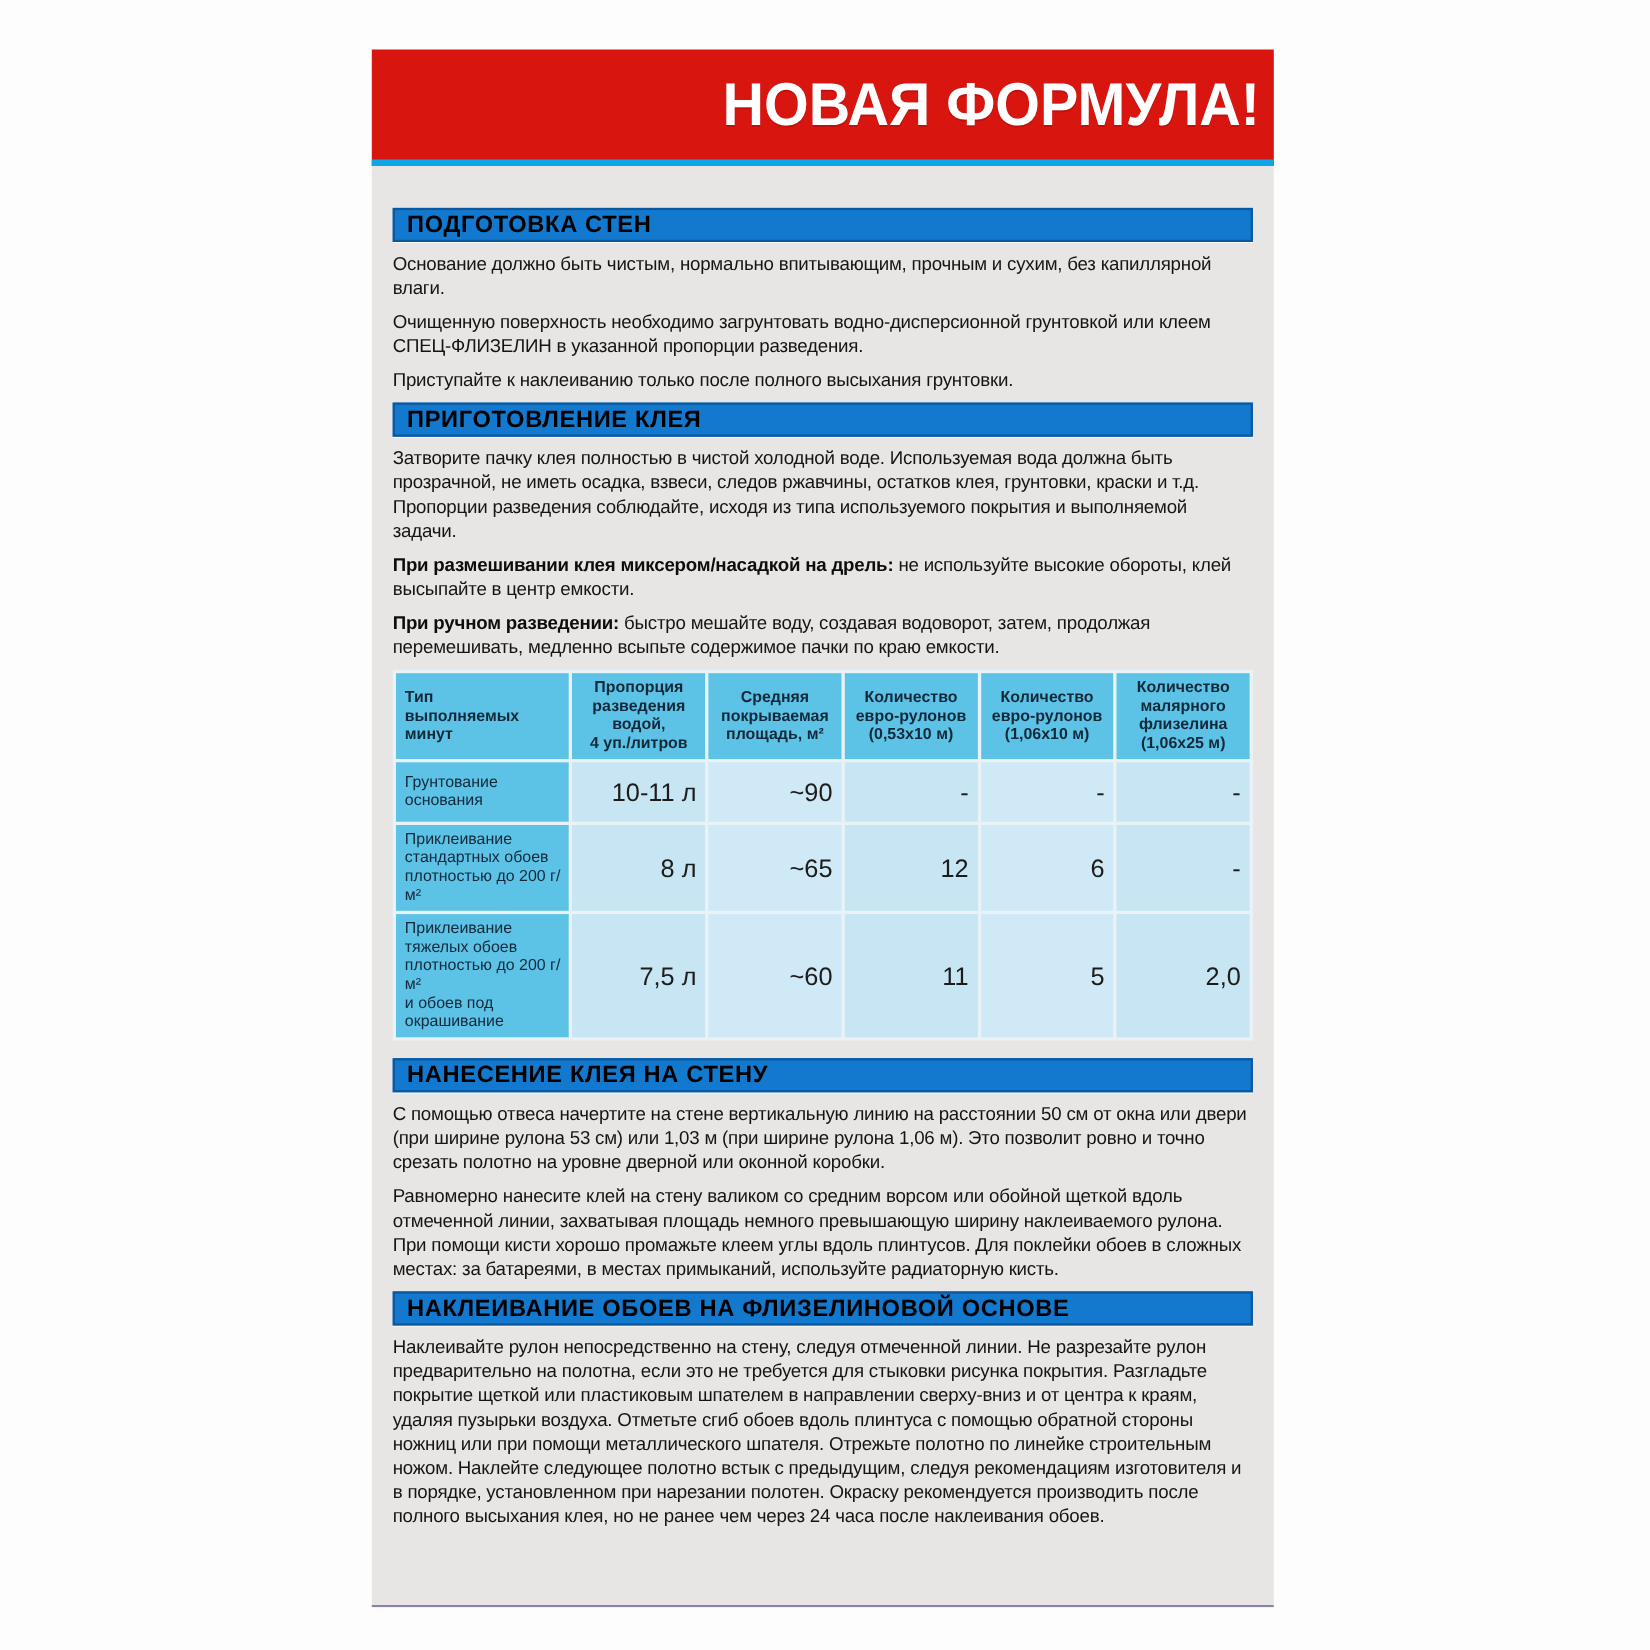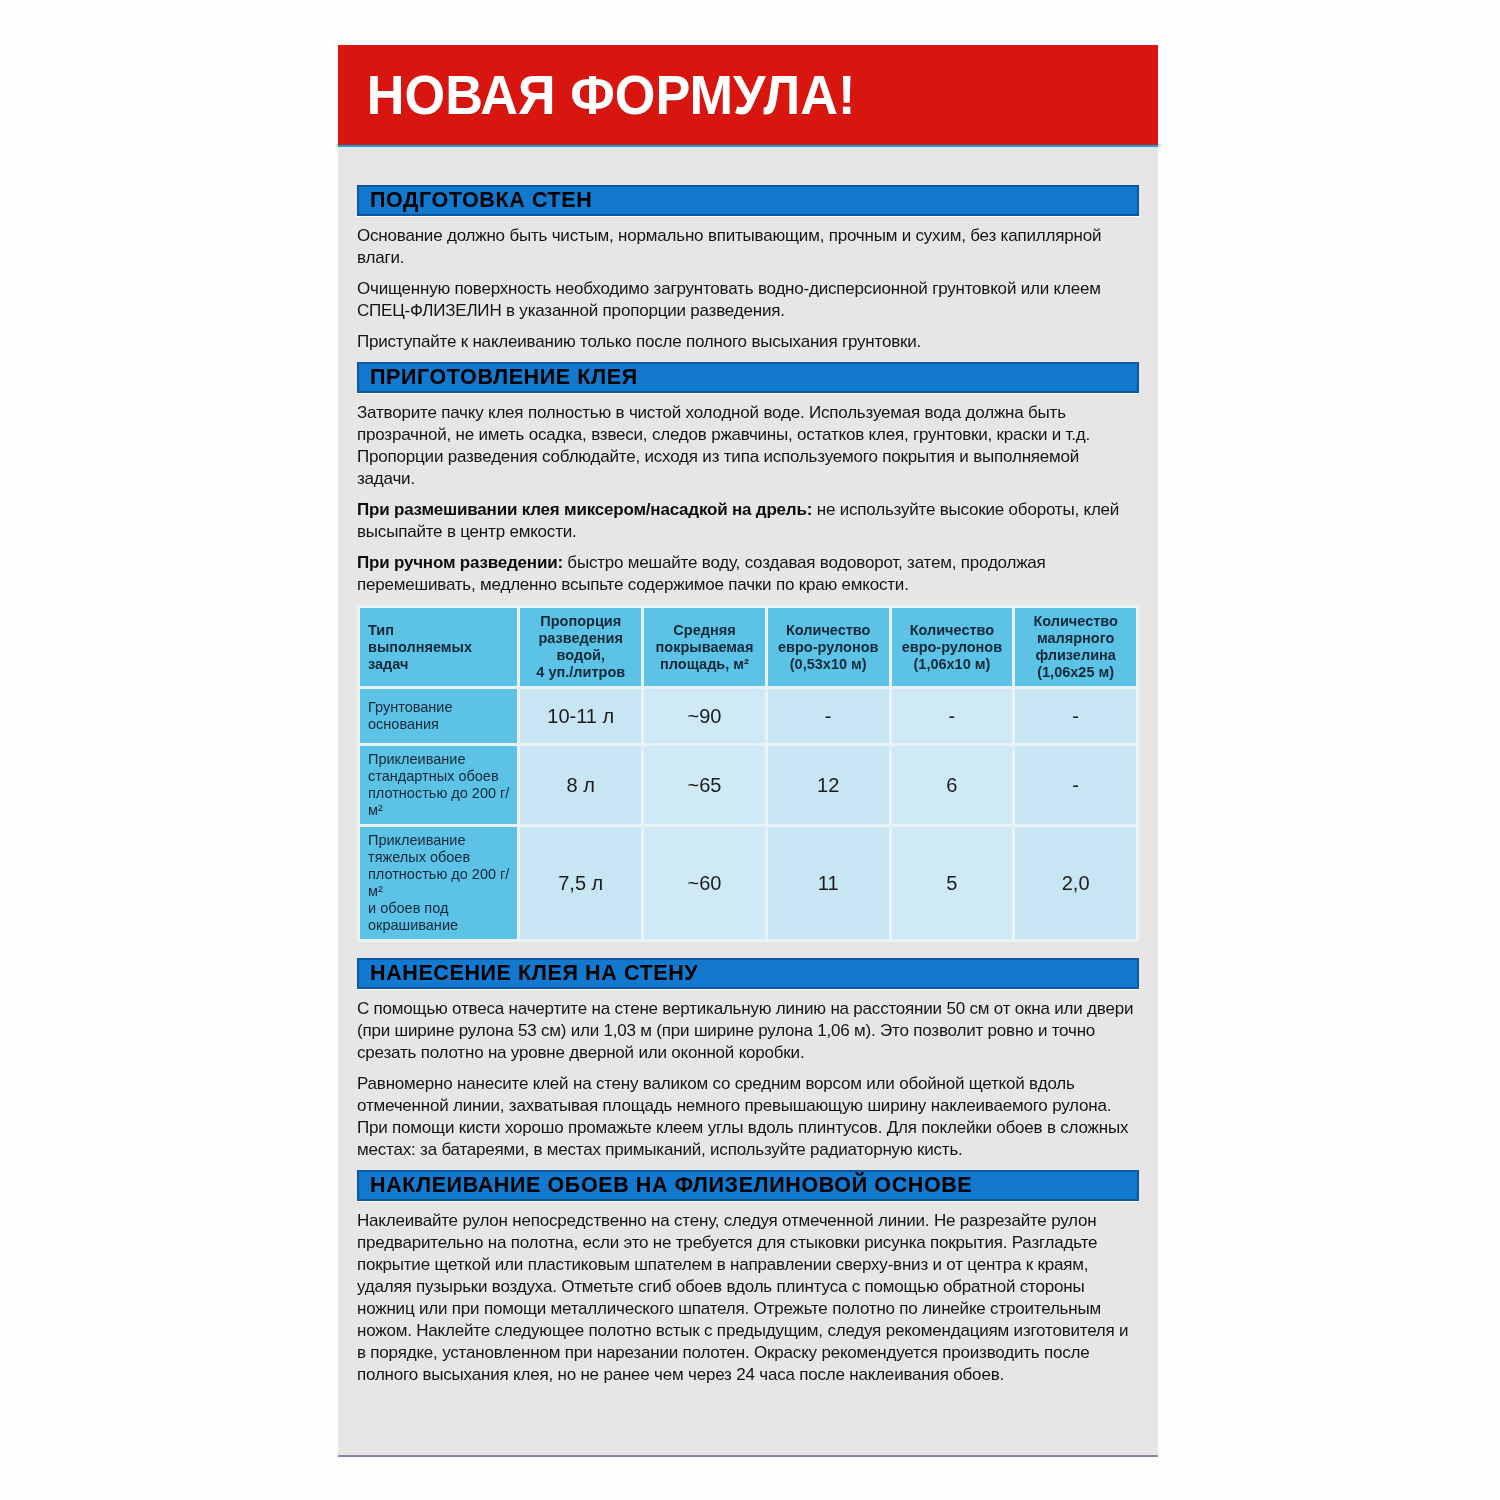--- a/index.html
+++ b/index.html
@@ -20,22 +20,22 @@
     left: 338px;
     top: 45px;
     width: 820px;
     border-bottom: 2px solid #8e80a8;
   }
   .banner {
     height: 100px;
     background: #d8160f;
     display: flex;
     align-items: center;
-    justify-content: flex-start;
-    border-bottom: 2px solid #0ea5e9;
+    justify-content: flex-end;
+    border-bottom: 6px solid #0ea5e9;
     padding-left: 16px;
   }
   .banner-text {
     color: #ffffff;
     font-weight: bold;
     font-size: 55px;
     letter-spacing: 0px;
     transform: scaleX(0.95);
     text-shadow: 0 1px 0 rgba(120,0,0,0.25);
     white-space: nowrap;
@@ -100,22 +100,22 @@
     color: #13293a;
     font-size: 14.5px;
     line-height: 17px;
     font-weight: normal;
     text-align: left;
     white-space: pre-line;
   }
   .dose-table td.val {
     background: #c7e5f2;
     color: #1c1c1c;
-    font-size: 20px;
-    text-align: center;
+    font-size: 23px;
+    text-align: right;
   }
   .dose-table td.val:nth-child(odd) { background: #cfeaf6; }
   .dose-table thead tr { height: 74px; }
   .dose-table tbody tr:nth-child(1) { height: 54px; }
   .dose-table tbody tr:nth-child(2) { height: 74px; }
   .dose-table tbody tr:nth-child(3) { height: 112px; }
 </style>
 </head>
 <body>
 
@@ -153,21 +153,21 @@
             <col class="cn">
             <col class="cn">
             <col class="cn">
             <col class="cn">
             <col class="cn">
         </colgroup>
         <thead>
           <tr>
             <th class="first">Тип
 выполняемых
-задач</th>
+минут</th>
             <th>Пропорция
 разведения
 водой,
 4 уп./литров</th>
             <th>Средняя
 покрываемая
 площадь, м²</th>
             <th>Количество
 евро-рулонов
 (0,53х10 м)</th>

